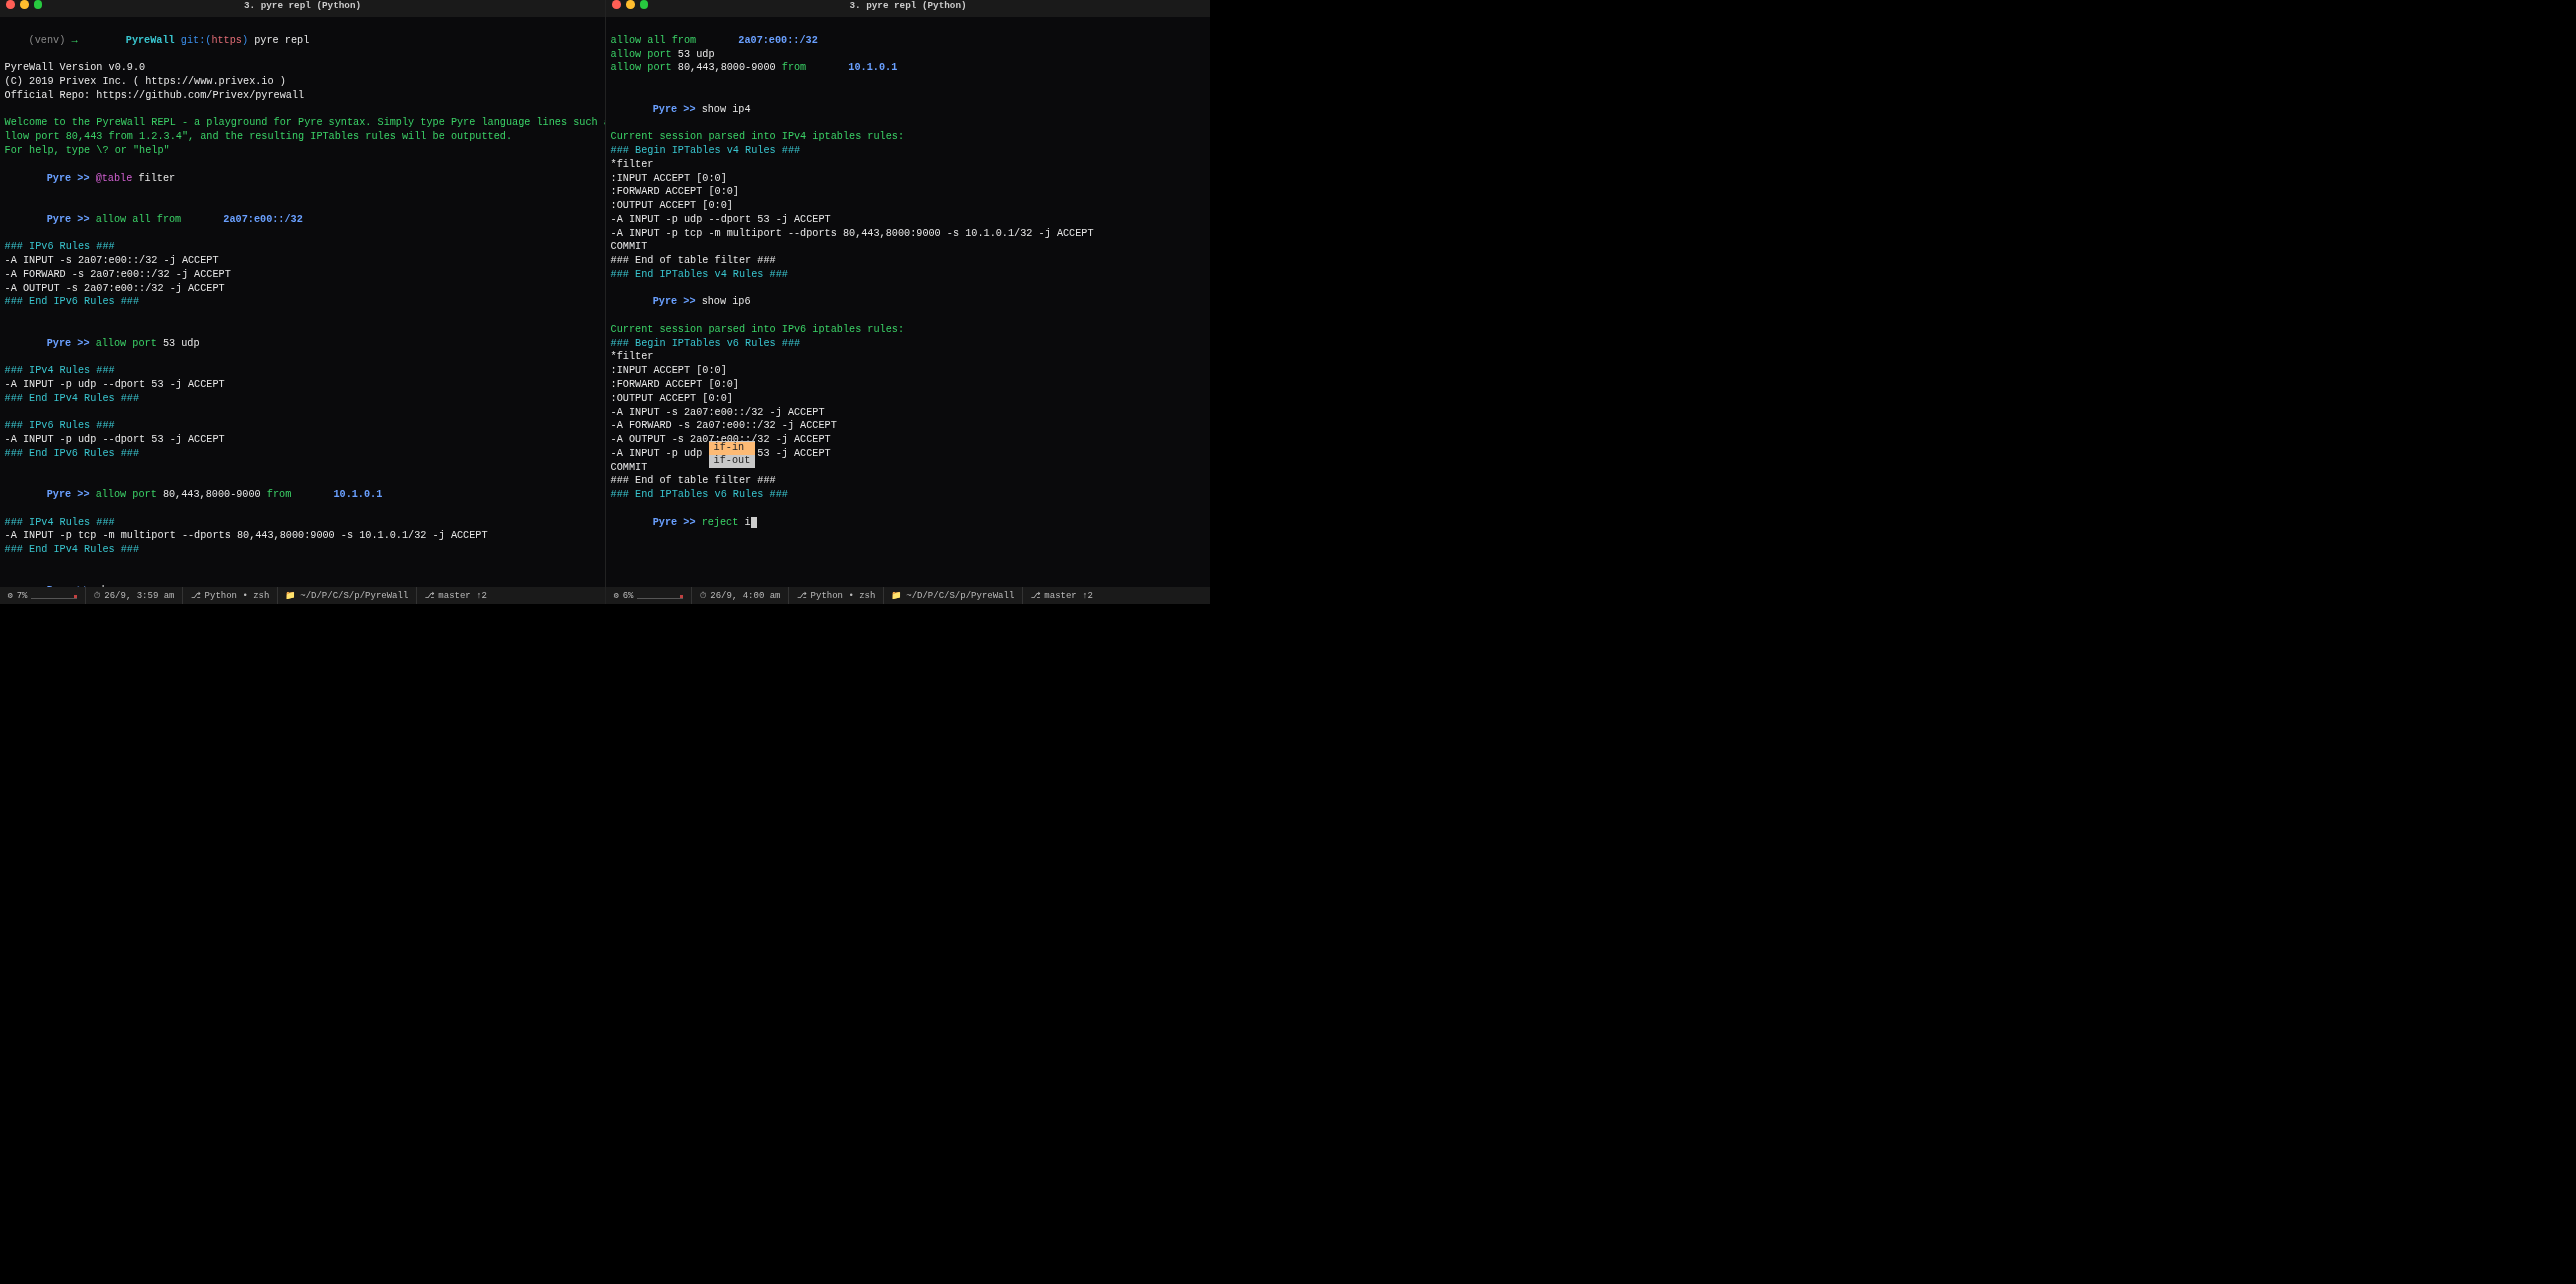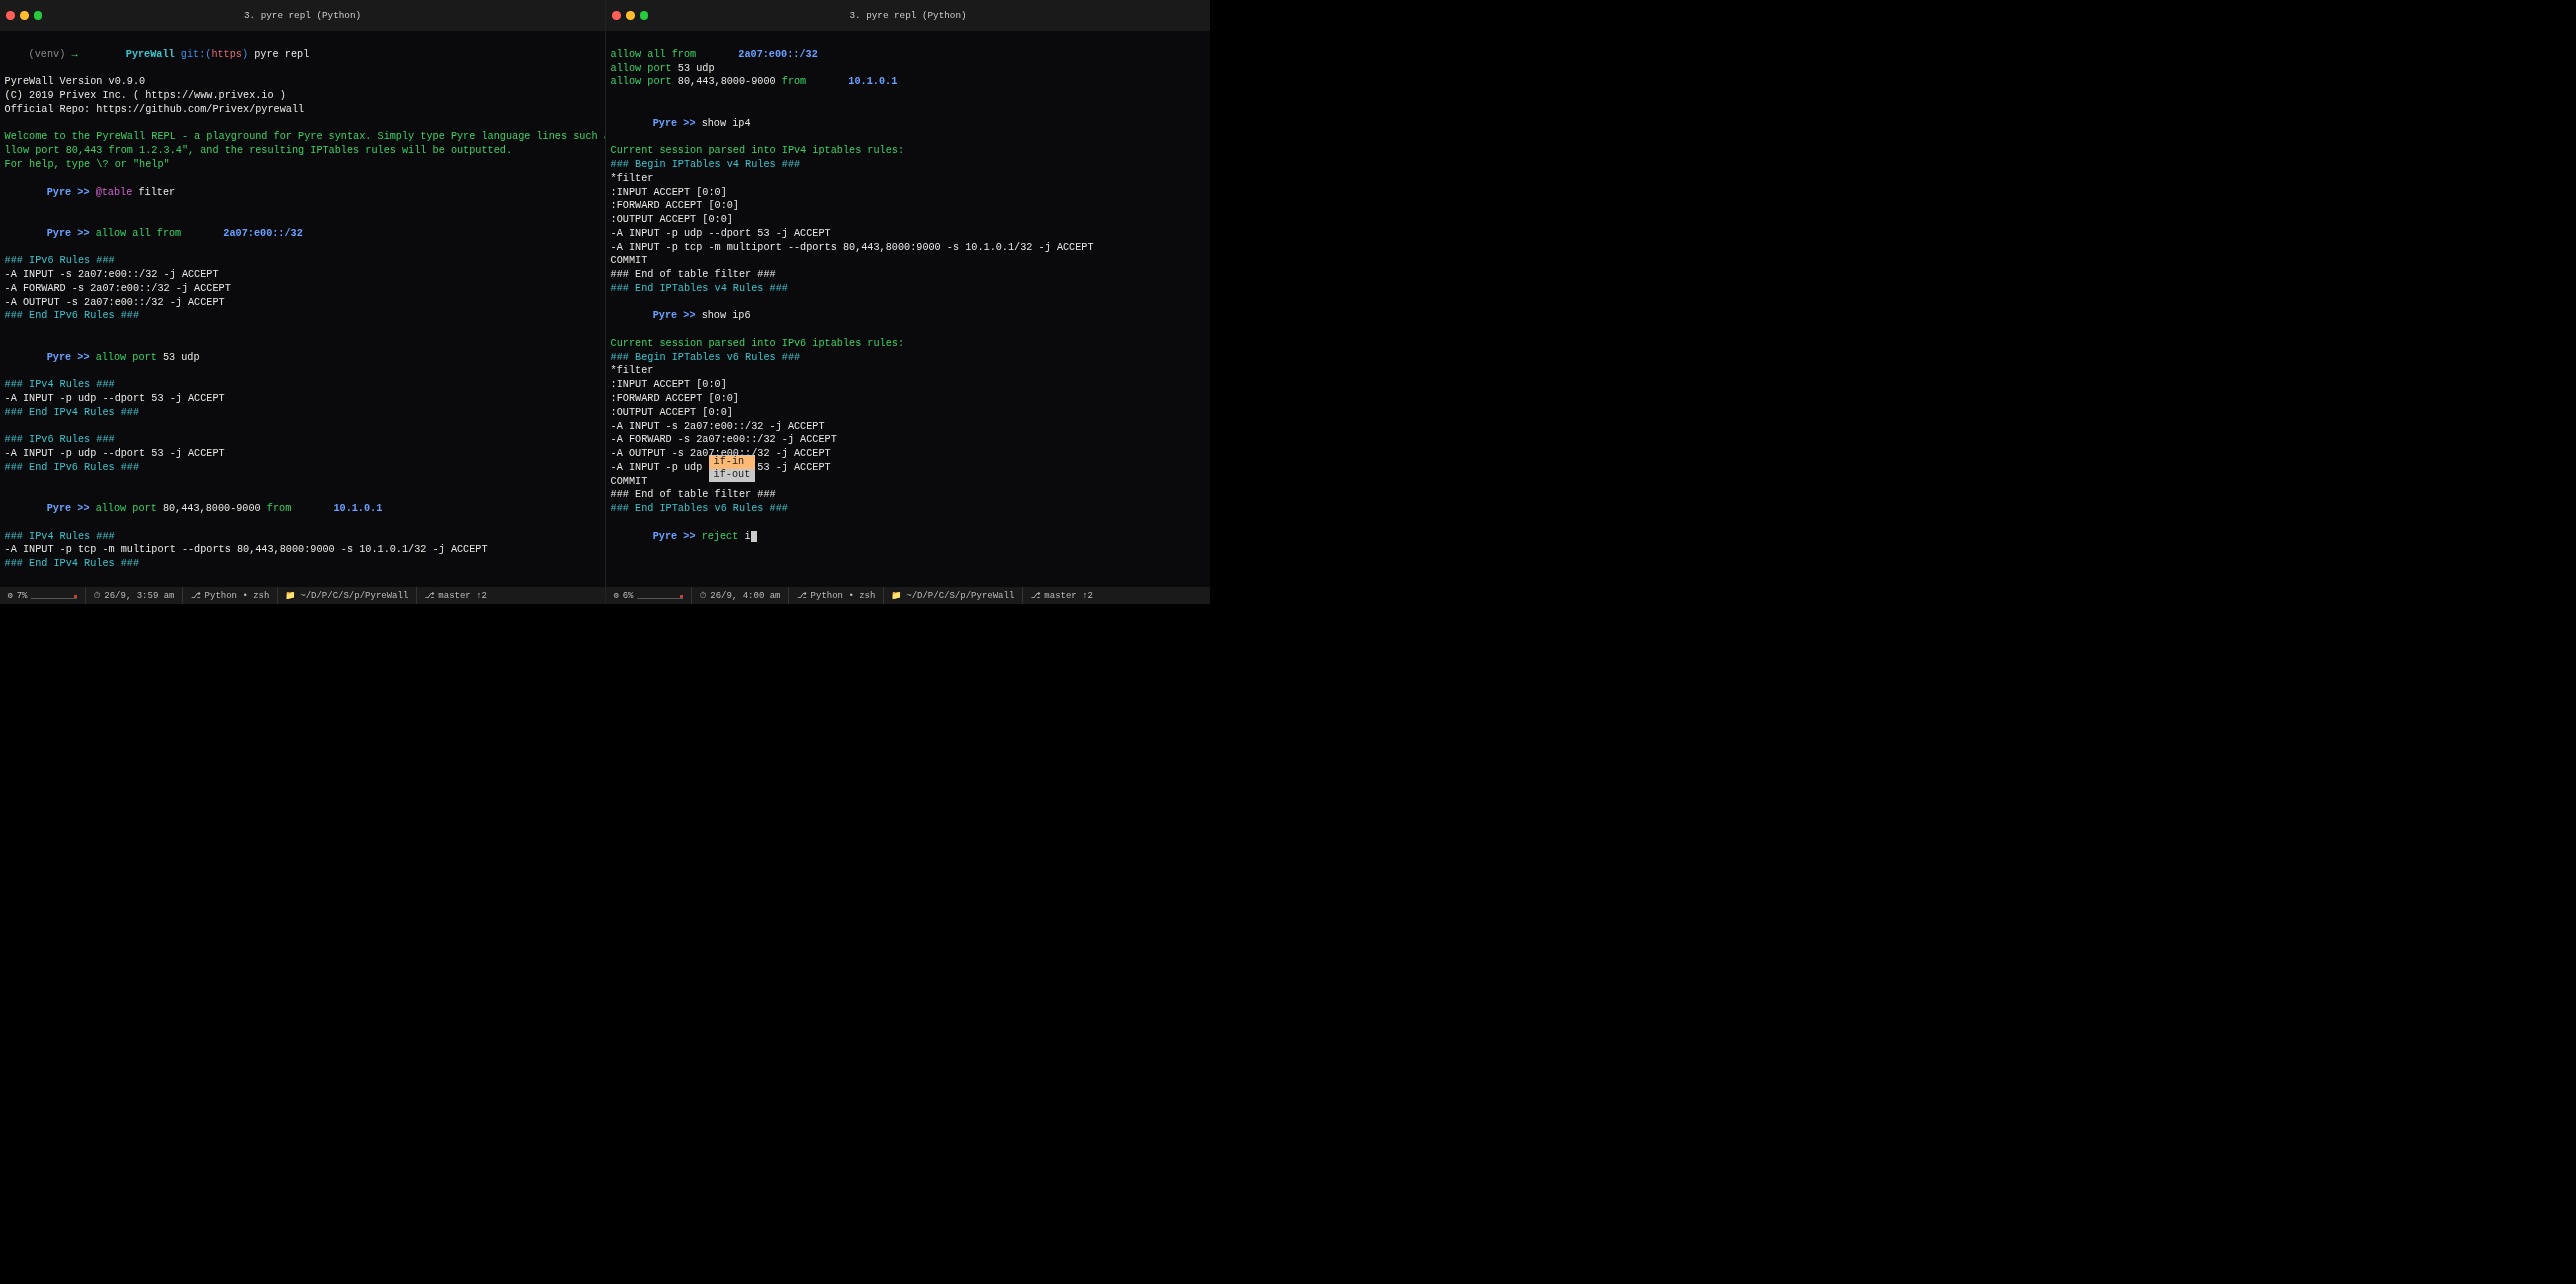--- a/index.html
+++ b/index.html
@@ -15,25 +15,26 @@
   }
   .pane {
     position: absolute;
     top: 0;
     bottom: 17px;
     background: #0a0a0c;
   }
   .pane.left { left: 0; width: 605px; }
   .pane.right { left: 605px; width: 605px; border-left: 0.8px solid #222; }
   .titlebar {
-    height: 31px;
+    height: 17px;
     background: #1a1a1a;
     display: flex;
-    align-items: center;
+    align-items: flex-start;
     position: relative;
+    font-weight: bold;
   }
   .traffic-lights {
     display: flex;
     gap: 5.4px;
     padding-left: 6.2px;
   }
   .dot { width: 8.5px; height: 8.5px; border-radius: 50%; }
   .dot.red { background: #ff5f56; }
   .dot.yellow { background: #ffbd2e; }
   .dot.green { background: #27c93f; }

